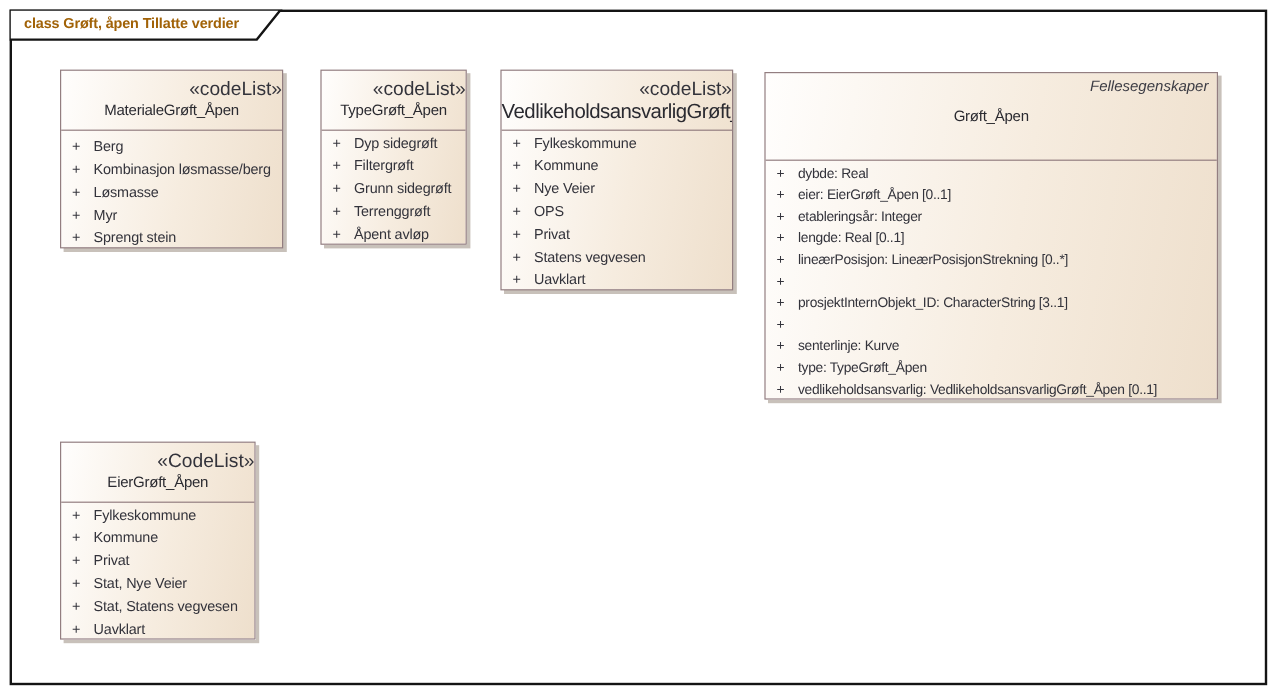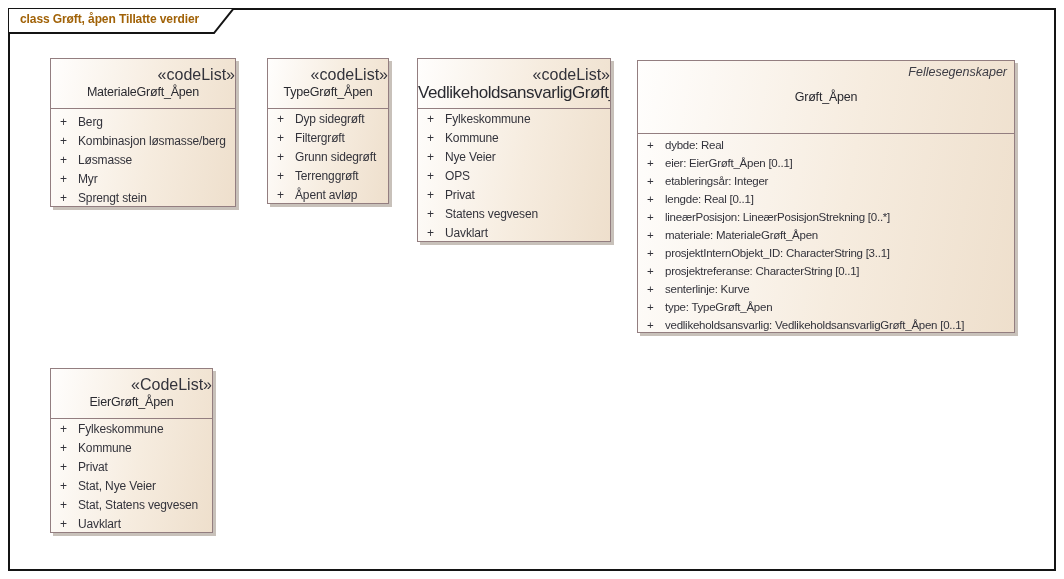--- a/index.html
+++ b/index.html
@@ -219,29 +219,27 @@
     <div class="attr-row">
         <span class="plus">+</span>
         <span class="attr-text">lengde: Real [0..1]</span>
       </div>
     <div class="attr-row">
         <span class="plus">+</span>
         <span class="attr-text">lineærPosisjon: LineærPosisjonStrekning [0..*]</span>
       </div>
     <div class="attr-row">
         <span class="plus">+</span>
-        <span class="attr-text">materiale: MaterialeGrøft_Åpen</span>
       </div>
     <div class="attr-row">
         <span class="plus">+</span>
         <span class="attr-text">prosjektInternObjekt_ID: CharacterString [3..1]</span>
       </div>
     <div class="attr-row">
         <span class="plus">+</span>
-        <span class="attr-text">prosjektreferanse: CharacterString [0..1]</span>
       </div>
     <div class="attr-row">
         <span class="plus">+</span>
         <span class="attr-text">senterlinje: Kurve</span>
       </div>
     <div class="attr-row">
         <span class="plus">+</span>
         <span class="attr-text">type: TypeGrøft_Åpen</span>
       </div>
     <div class="attr-row">

